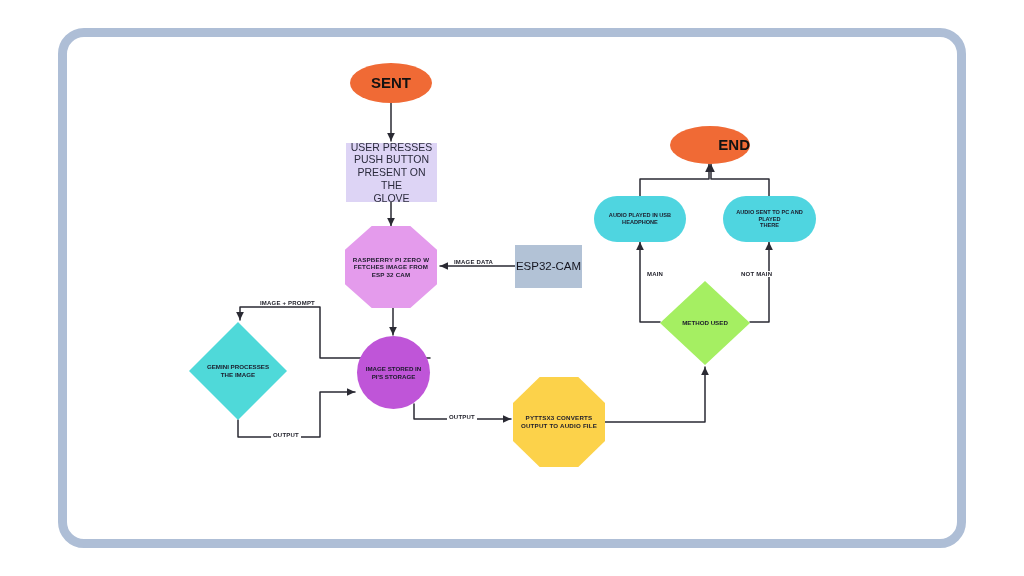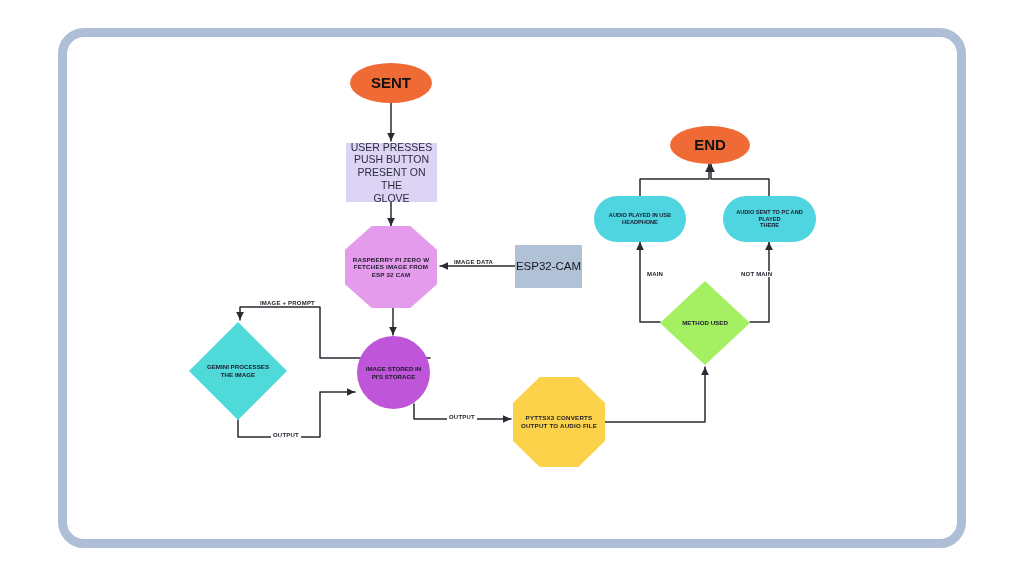--- a/index.html
+++ b/index.html
@@ -199,21 +199,21 @@
   <div class="node pill" style="left:594px; top:196px; width:92px; height:46px;">
     <span class="lbl">AUDIO PLAYED IN USB
 HEADPHONE</span>
   </div>
 
   <div class="node pill" style="left:723px; top:196px; width:93px; height:46px;">
     <span class="lbl">AUDIO SENT TO PC AND PLAYED
 THERE</span>
   </div>
 
-  <div class="node term" style="left:670px; top:126px; width:80px; height:38px;">
+  <div class="node term" style="left:670px; top:126px; width:80px; height:38px;justify-content:flex-end;">
     <span class="lbl">END</span>
   </div>
 
   <div class="edge-label" style="left:452px; top:259px;">IMAGE DATA</div>
 
   <div class="edge-label" style="left:258px; top:300px;">IMAGE + PROMPT</div>
 
   <div class="edge-label" style="left:271px; top:432px;">OUTPUT</div>
 
   <div class="edge-label" style="left:447px; top:414px;">OUTPUT</div>

